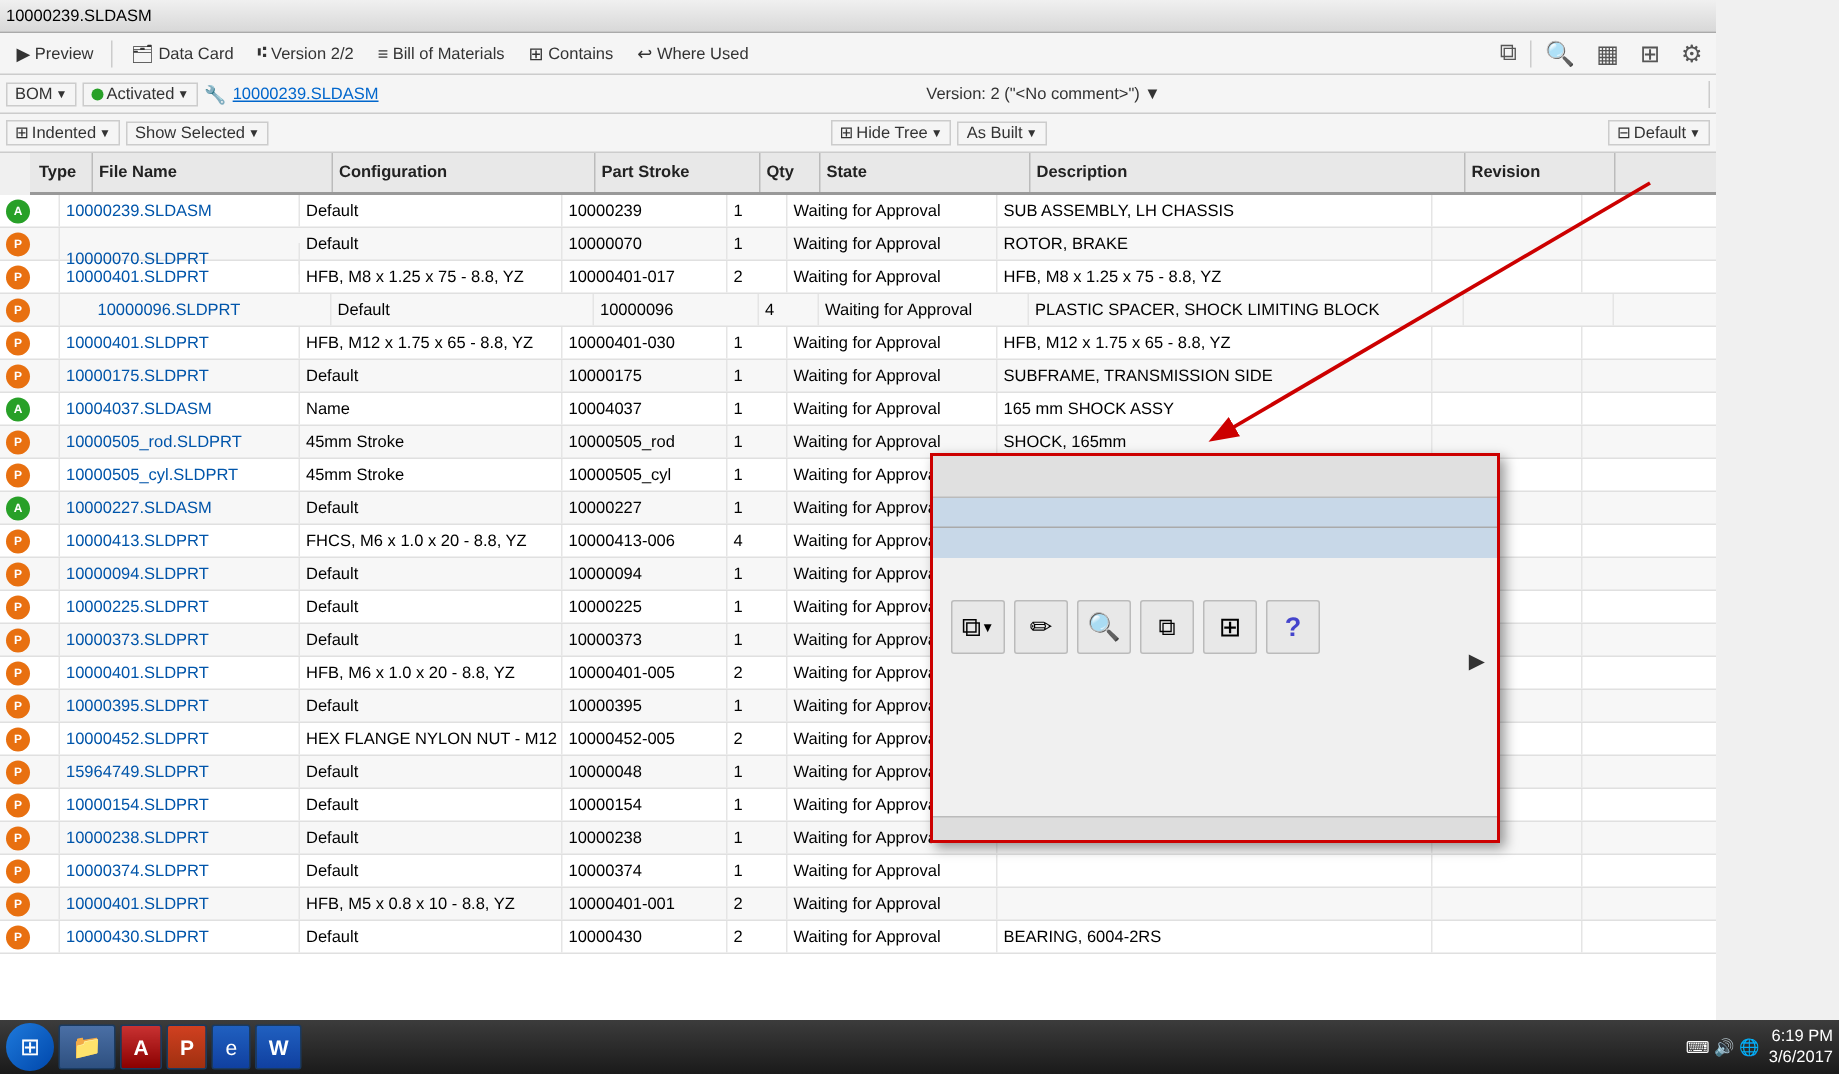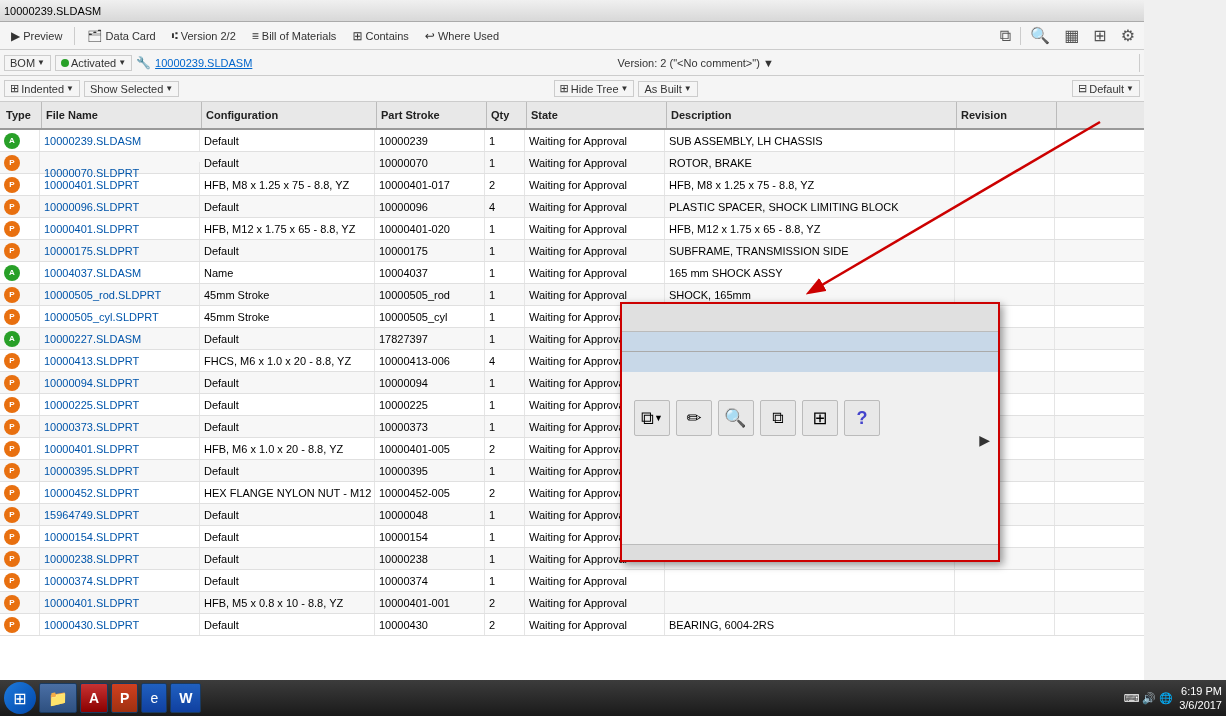--- a/index.html
+++ b/index.html
@@ -66,20 +66,21 @@
     .bom-header {
       display: flex;
       background: #e8e8e8;
       border-bottom: 2px solid #999;
       height: 28px;
       align-items: center;
       font-weight: bold;
       font-size: 11px;
       color: #222;
       padding-left: 2px;
+      margin-left: 20px;
     }
     .col-type { width: 40px; min-width: 40px; }
     .col-filename { width: 160px; min-width: 160px; }
     .col-config { width: 175px; min-width: 175px; }
     .col-partnum { width: 110px; min-width: 110px; }
     .col-qty { width: 40px; min-width: 40px; }
     .col-state { width: 140px; min-width: 140px; }
     .col-desc { width: 290px; min-width: 290px; }
     .col-rev { width: 100px; min-width: 100px; }
 
@@ -399,35 +400,35 @@
       <div class="cell col-partnum">10000401-017</div>
       <div class="cell col-qty">2</div>
       <div class="cell col-state">Waiting for Approval</div>
       <div class="cell col-desc">HFB, M8 x 1.25 x 75 - 8.8, YZ</div>
       <div class="cell col-rev"></div>
     </div>
         <div class="bom-row">
       <div class="cell col-type">
         <span class="icon-circle icon-orange" style="font-size:8px;">P</span>
       </div>
-      <div class="cell col-filename" style="color:#0055aa; cursor:pointer;">10000096.SLDPRT</div>
+      <div class="cell col-filename" style="color:#0055aa; cursor:pointer;margin-left:21px;">10000096.SLDPRT</div>
       <div class="cell col-config">Default</div>
       <div class="cell col-partnum">10000096</div>
       <div class="cell col-qty">4</div>
       <div class="cell col-state">Waiting for Approval</div>
       <div class="cell col-desc">PLASTIC SPACER, SHOCK LIMITING BLOCK</div>
       <div class="cell col-rev"></div>
     </div>
         <div class="bom-row">
       <div class="cell col-type">
         <span class="icon-circle icon-orange" style="font-size:8px;">P</span>
       </div>
       <div class="cell col-filename" style="color:#0055aa; cursor:pointer;">10000401.SLDPRT</div>
       <div class="cell col-config">HFB, M12 x 1.75 x 65 - 8.8, YZ</div>
-      <div class="cell col-partnum">10000401-020</div>
+      <div class="cell col-partnum">10000401-030</div>
       <div class="cell col-qty">1</div>
       <div class="cell col-state">Waiting for Approval</div>
       <div class="cell col-desc">HFB, M12 x 1.75 x 65 - 8.8, YZ</div>
       <div class="cell col-rev"></div>
     </div>
         <div class="bom-row">
       <div class="cell col-type">
         <span class="icon-circle icon-orange" style="font-size:8px;">P</span>
       </div>
       <div class="cell col-filename" style="color:#0055aa; cursor:pointer;">10000175.SLDPRT</div>
@@ -473,21 +474,21 @@
       <div class="cell col-state">Waiting for Approval</div>
       <div class="cell col-desc">SHOCK, 165mm</div>
       <div class="cell col-rev"></div>
     </div>
         <div class="bom-row">
       <div class="cell col-type">
         <span class="icon-circle icon-green" style="font-size:8px;">A</span>
       </div>
       <div class="cell col-filename" style="color:#0055aa; cursor:pointer;">10000227.SLDASM</div>
       <div class="cell col-config">Default</div>
-      <div class="cell col-partnum">17827397</div>
+      <div class="cell col-partnum">10000227</div>
       <div class="cell col-qty">1</div>
       <div class="cell col-state">Waiting for Approval</div>
       <div class="cell col-desc">SUB ASSEMBLY, LH REAR SWING ARM</div>
       <div class="cell col-rev"></div>
     </div>
         <div class="bom-row">
       <div class="cell col-type">
         <span class="icon-circle icon-orange" style="font-size:8px;">P</span>
       </div>
       <div class="cell col-filename" style="color:#0055aa; cursor:pointer;">10000413.SLDPRT</div>

